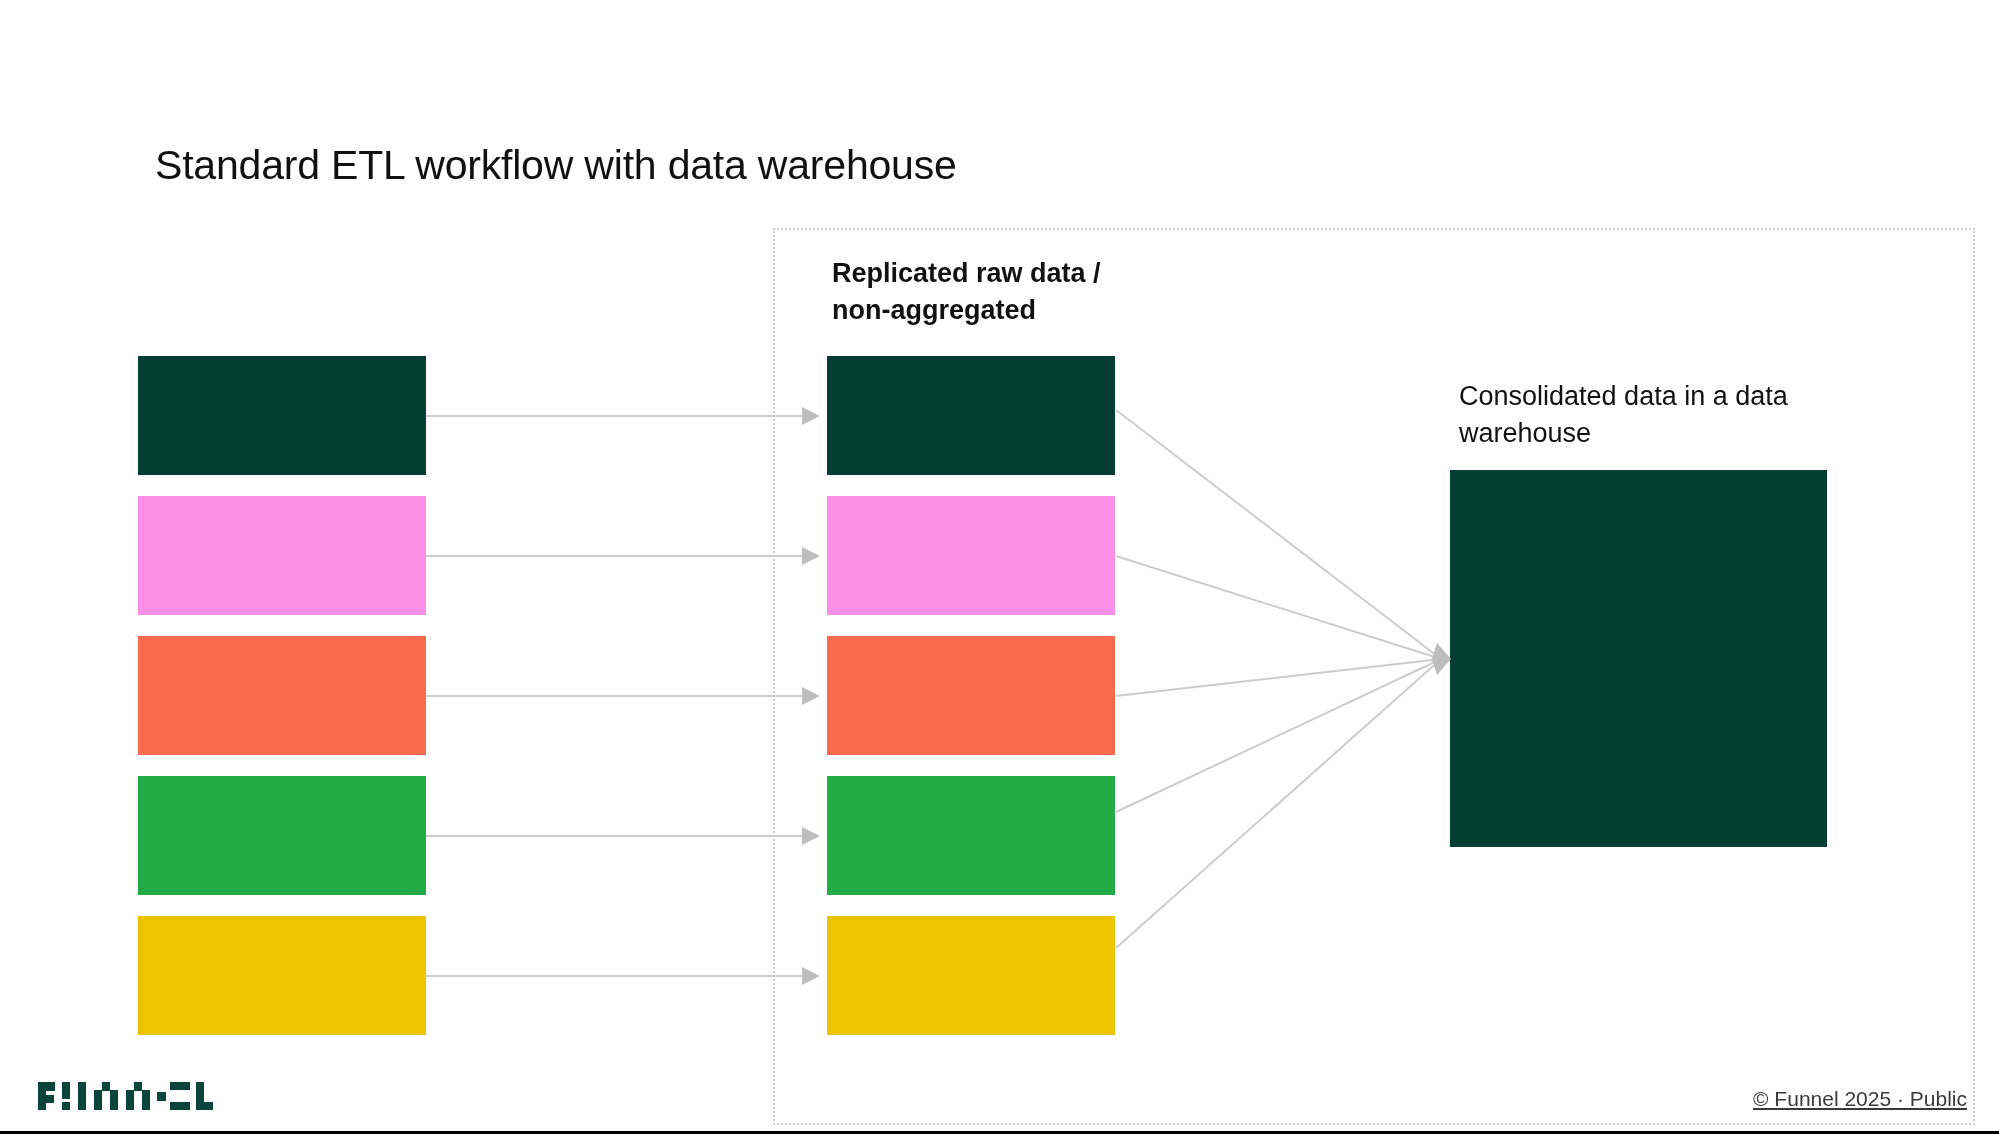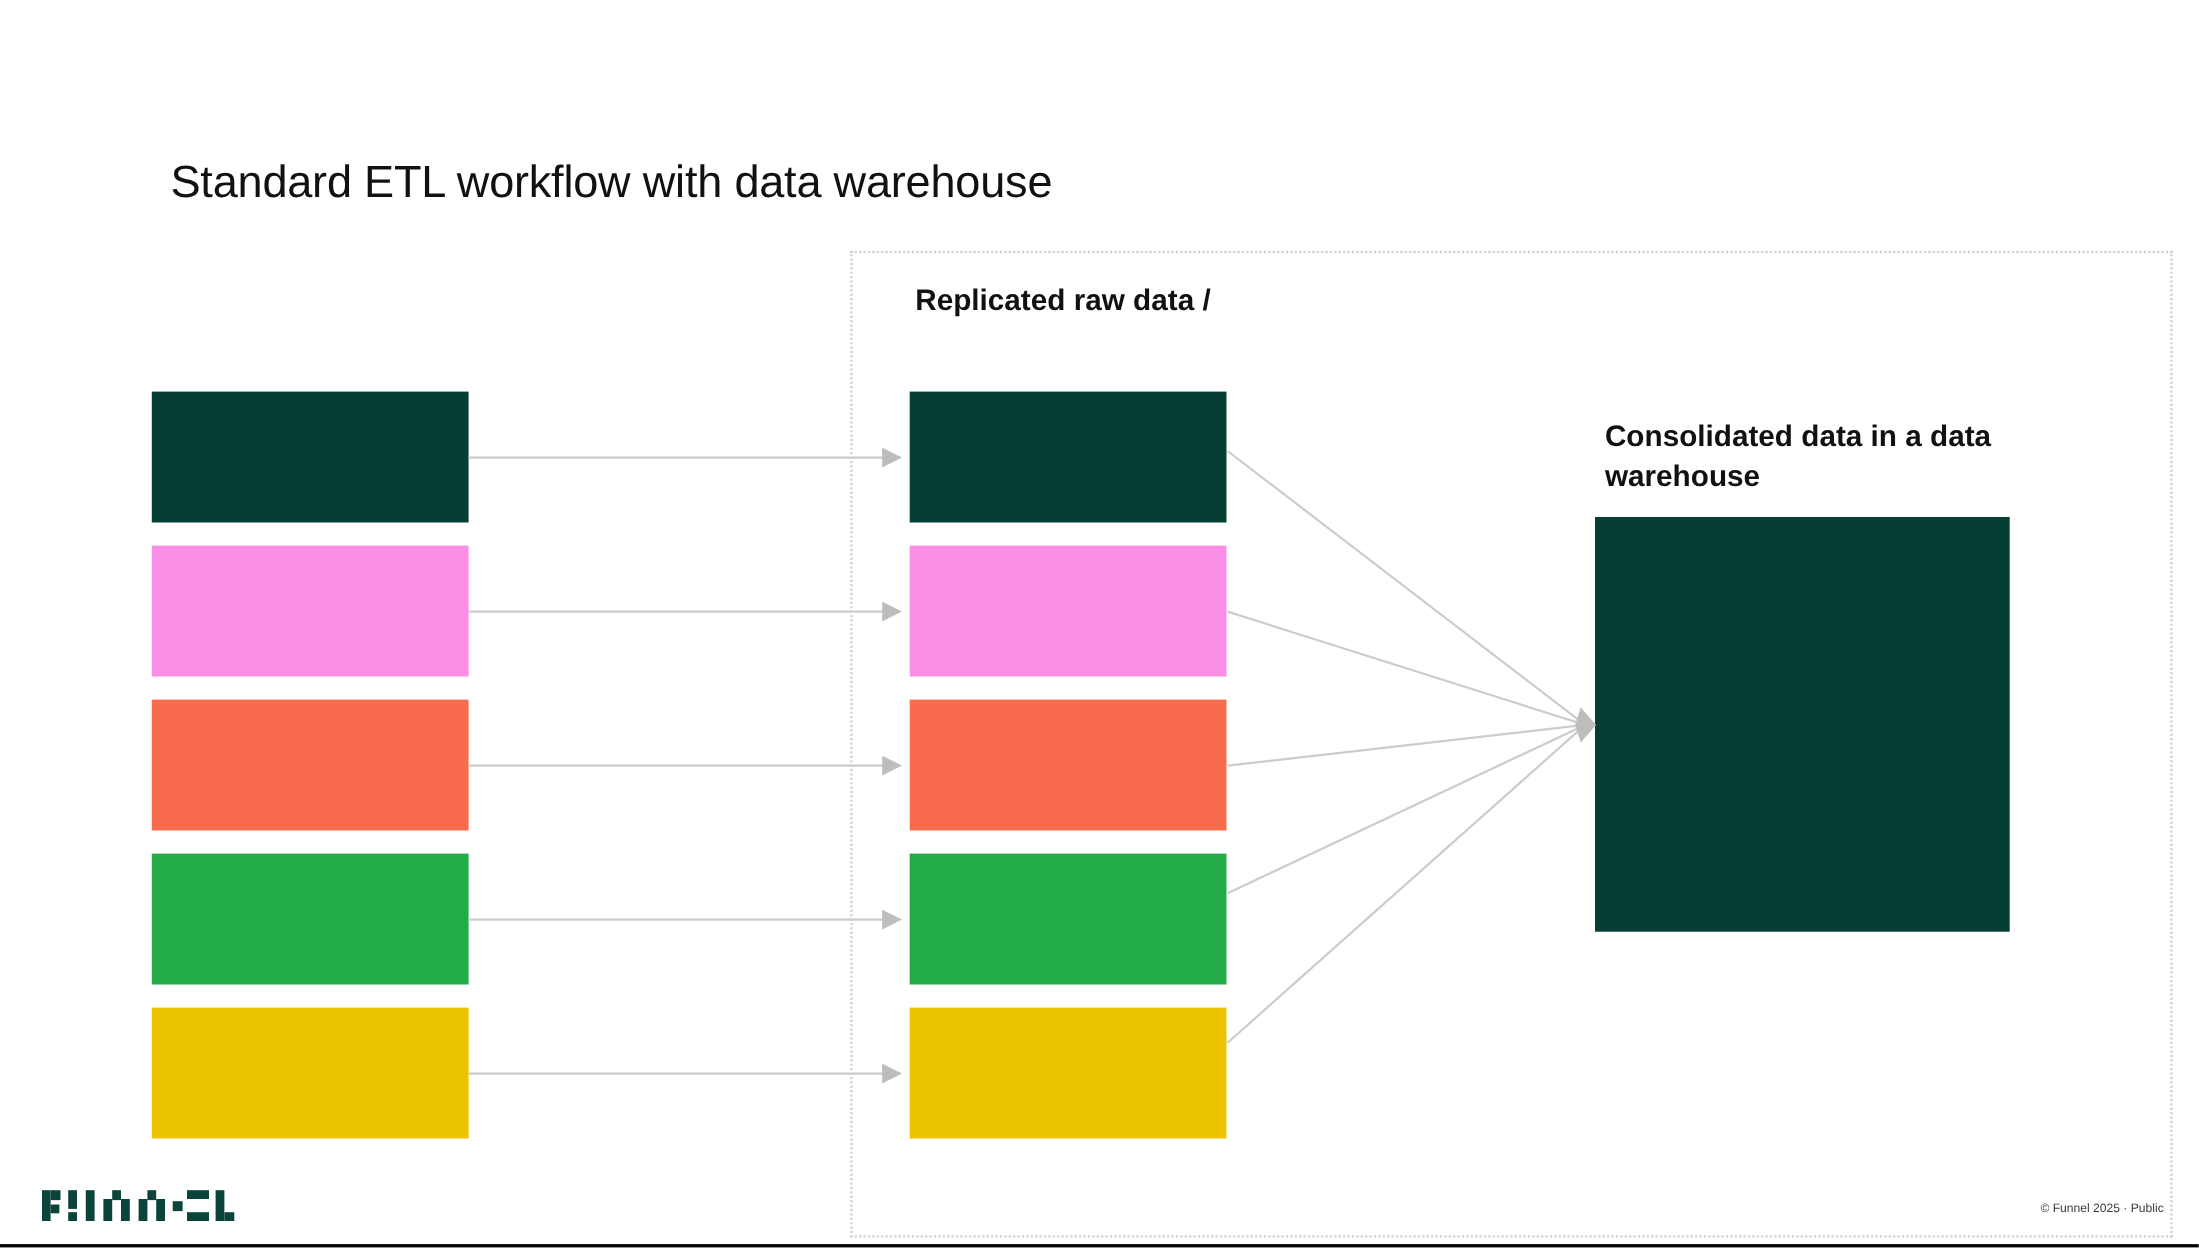--- a/index.html
+++ b/index.html
@@ -48,21 +48,21 @@
   
   .caption {
     position: absolute;
     font-size: 27px;
     line-height: 37px;
     color: #111111;
     font-weight: 400;
   }
   #caption-sources { left: 143px; top: 255px; width: 330px; }
   #caption-replicated { left: 832px; top: 255px; width: 340px; font-weight: bold; }
-  #caption-warehouse { left: 1459px; top: 378px; width: 400px; font-weight: bold; }
+  #caption-warehouse { left: 1459px; top: 378px; width: 400px; }
 
   
   .stack { position: absolute; }
   #stack-sources { left: 138px; top: 356px; }
   #stack-replicated { left: 827px; top: 356px; }
 
   .bar {
     width: 288px;
     height: 119px;
     margin-bottom: 21px;
@@ -94,24 +94,25 @@
     position: absolute;
     left: 38px;
     top: 1078px;
     width: 180px;
     height: 36px;
   }
   #footer-copyright {
     position: absolute;
     right: 32px;
     top: 1088px;
-    font-size: 11px;
+    font-size: 21px;
     line-height: 22px;
     color: #3a3a3a;
     white-space: nowrap;
+    text-decoration: underline;
   }
   #bottom-rule {
     position: absolute;
     left: 0;
     top: 1131px;
     width: 1999px;
     height: 3px;
     background: #000000;
   }
 </style>
@@ -120,20 +121,21 @@
 
 <div id="slide">
 
   <div id="slide-title">Standard ETL workflow with data warehouse</div>
 
   <div id="group-box"></div>
 
 
   <div class="caption" id="caption-replicated">
     <div>Replicated raw data /</div>
+    <div>non-aggregated</div>
   </div>
 
   <div class="caption" id="caption-warehouse">
     <div>Consolidated data in a data</div>
     <div>warehouse</div>
   </div>
 
   <div class="stack" id="stack-sources">
     <div class="bar" style="background: rgb(6, 62, 51);"></div>
     <div class="bar" style="background: rgb(251, 143, 229);"></div>

